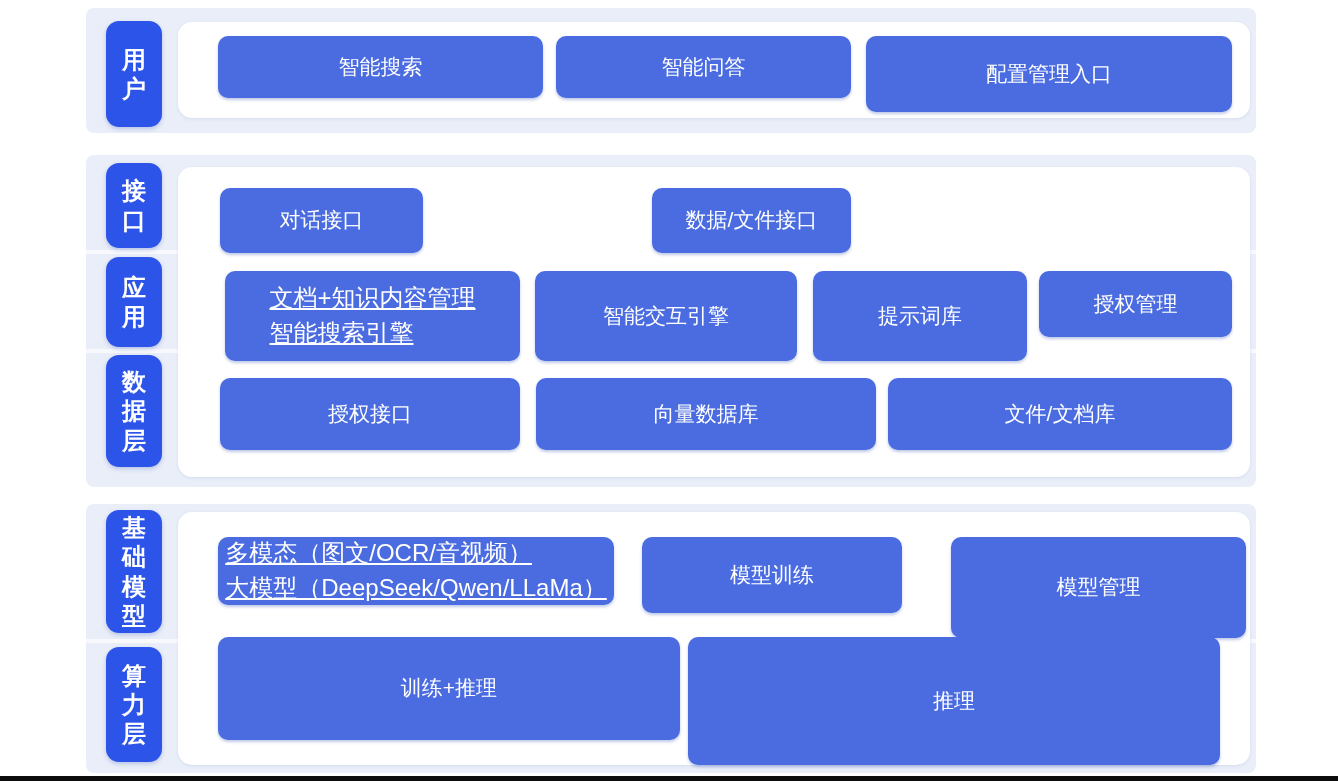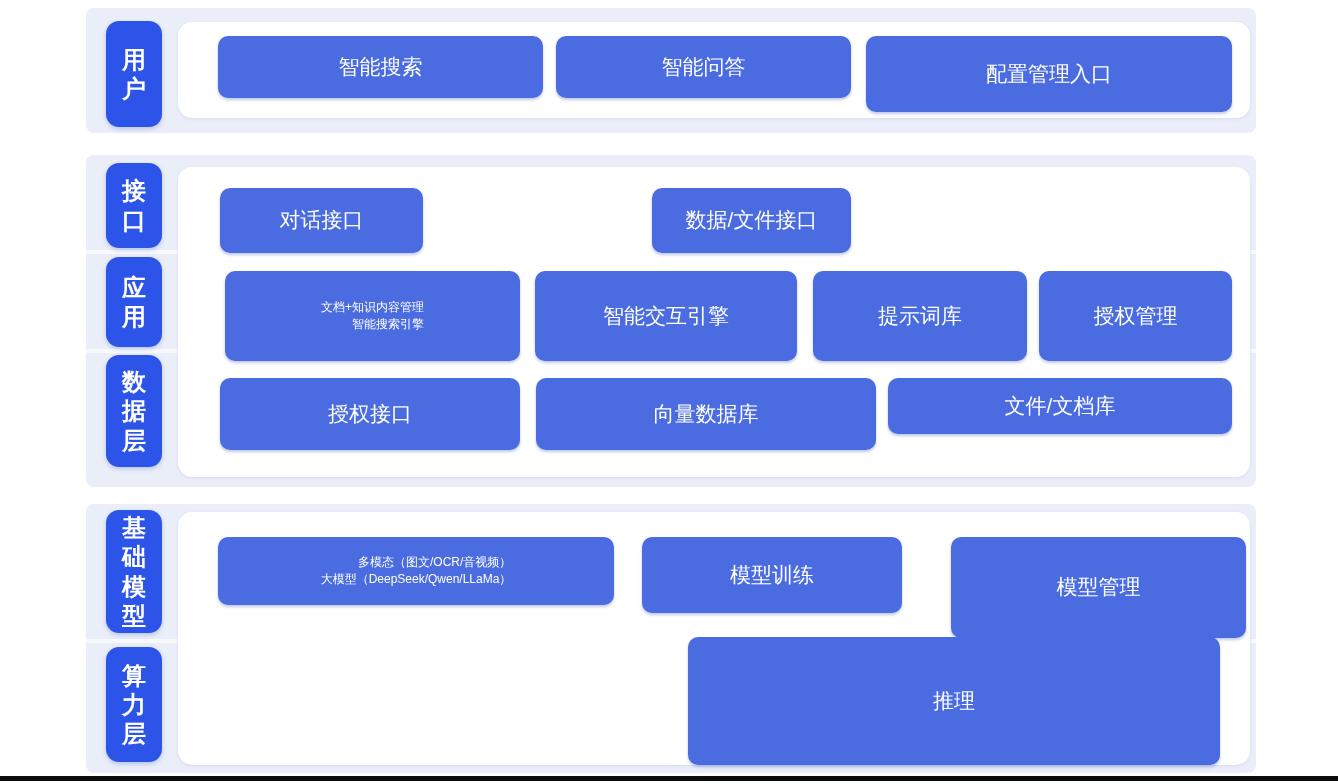--- a/index.html
+++ b/index.html
@@ -55,28 +55,28 @@
     box-shadow: 0 1px 3px rgba(120,140,190,0.18);
   }
   .box {
     position: absolute;
     background: #4a6ce0;
     border-radius: 10px;
     color: #ffffff;
     display: flex;
     align-items: center;
     justify-content: center;
-    text-align: right;
+    text-align: left;
     font-size: 21px;
     font-weight: 500;
     line-height: 1.45;
     white-space: pre-line;
     box-shadow: 0 2px 3px rgba(46,76,180,0.30);
   }
-  .box.two-line { font-size: 12px; }
+  .box.two-line { font-size: 24px; text-decoration: underline; }
   .bottom-bar {
     position: absolute;
     left: 0;
     top: 776px;
     width: 1338px;
     height: 5px;
     background: #0c0c0c;
   }
 </style>
 </head>
@@ -104,38 +104,39 @@
 层</div>
   <div class="panel" style="top:167px;height:310px"></div>
 
   <div class="box" style="left:220px;top:188px;width:203px;height:65px">对话接口</div>
   <div class="box" style="left:652px;top:188px;width:199px;height:65px">数据/文件接口</div>
 
   <div class="box two-line" style="left:225px;top:271px;width:295px;height:90px">文档+知识内容管理
 智能搜索引擎</div>
   <div class="box" style="left:535px;top:271px;width:262px;height:90px">智能交互引擎</div>
   <div class="box" style="left:813px;top:271px;width:214px;height:90px">提示词库</div>
-  <div class="box" style="left:1039px;top:271px;width:193px;height:90px">授权管理</div>
+  <div class="box" style="left:1039px;top:271px;width:193px;height:66px">授权管理</div>
 
   <div class="box" style="left:220px;top:378px;width:300px;height:72px">授权接口</div>
   <div class="box" style="left:536px;top:378px;width:340px;height:72px">向量数据库</div>
-  <div class="box" style="left:888px;top:378px;width:344px;height:56px">文件/文档库</div>
+  <div class="box" style="left:888px;top:378px;width:344px;height:72px">文件/文档库</div>
 
   <div class="band" style="top:504px;height:269px"></div>
   <div class="band-sep" style="top:639px"></div>
   <div class="pill" style="top:510px;height:123px">基
 础
 模
 型</div>
   <div class="pill" style="top:647px;height:115px">算
 力
 层</div>
   <div class="panel" style="top:512px;height:253px"></div>
 
   <div class="box two-line" style="left:218px;top:537px;width:396px;height:68px">多模态（图文/OCR/音视频）
 大模型（DeepSeek/Qwen/LLaMa）</div>
   <div class="box" style="left:642px;top:537px;width:260px;height:76px">模型训练</div>
   <div class="box" style="left:951px;top:537px;width:295px;height:101px">模型管理</div>
 
+  <div class="box" style="left:218px;top:637px;width:462px;height:103px">训练+推理</div>
   <div class="box" style="left:688px;top:637px;width:532px;height:128px">推理</div>
 
   <div class="bottom-bar"></div>
 </div>
 
 </body></html>

